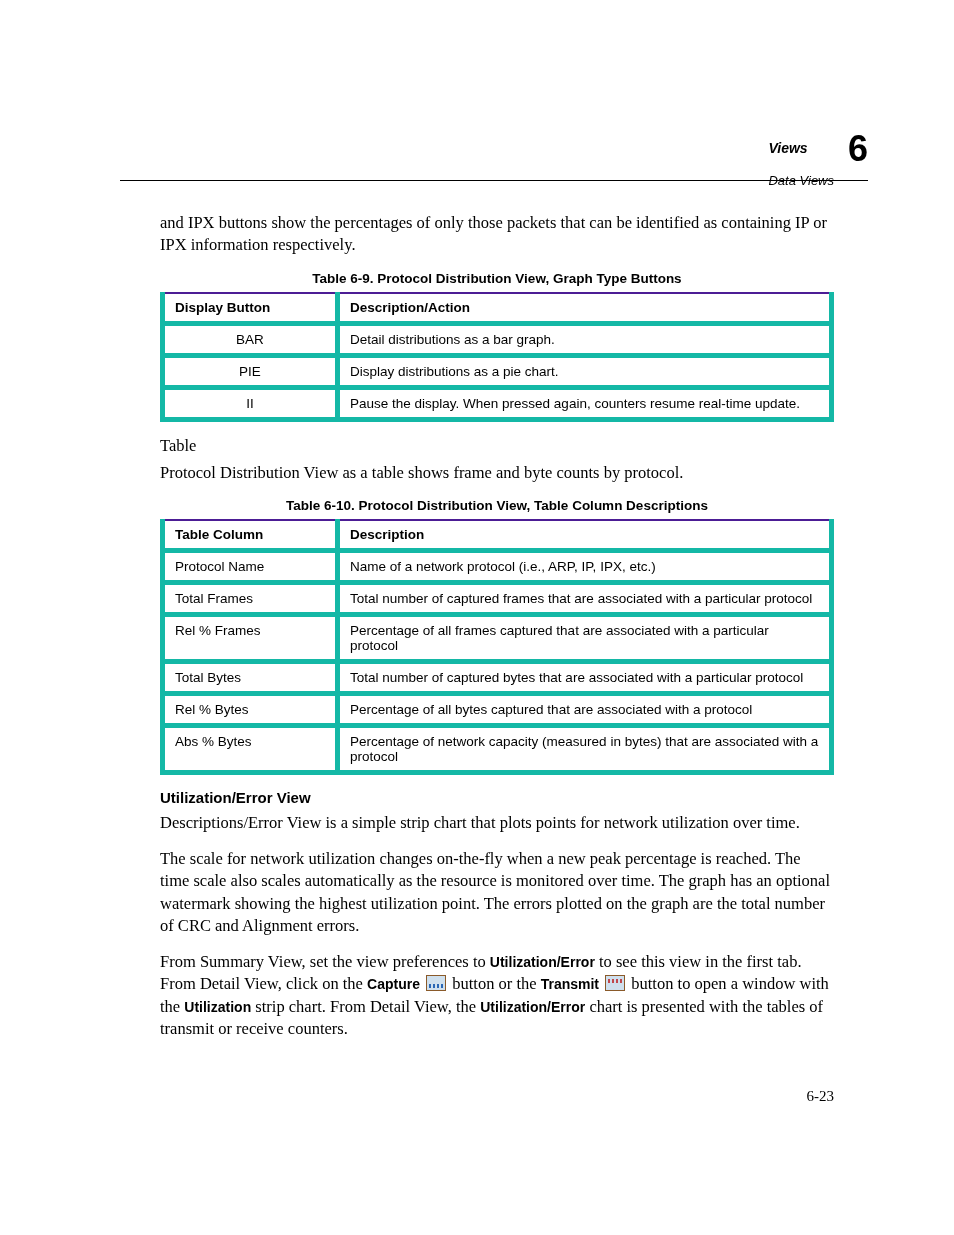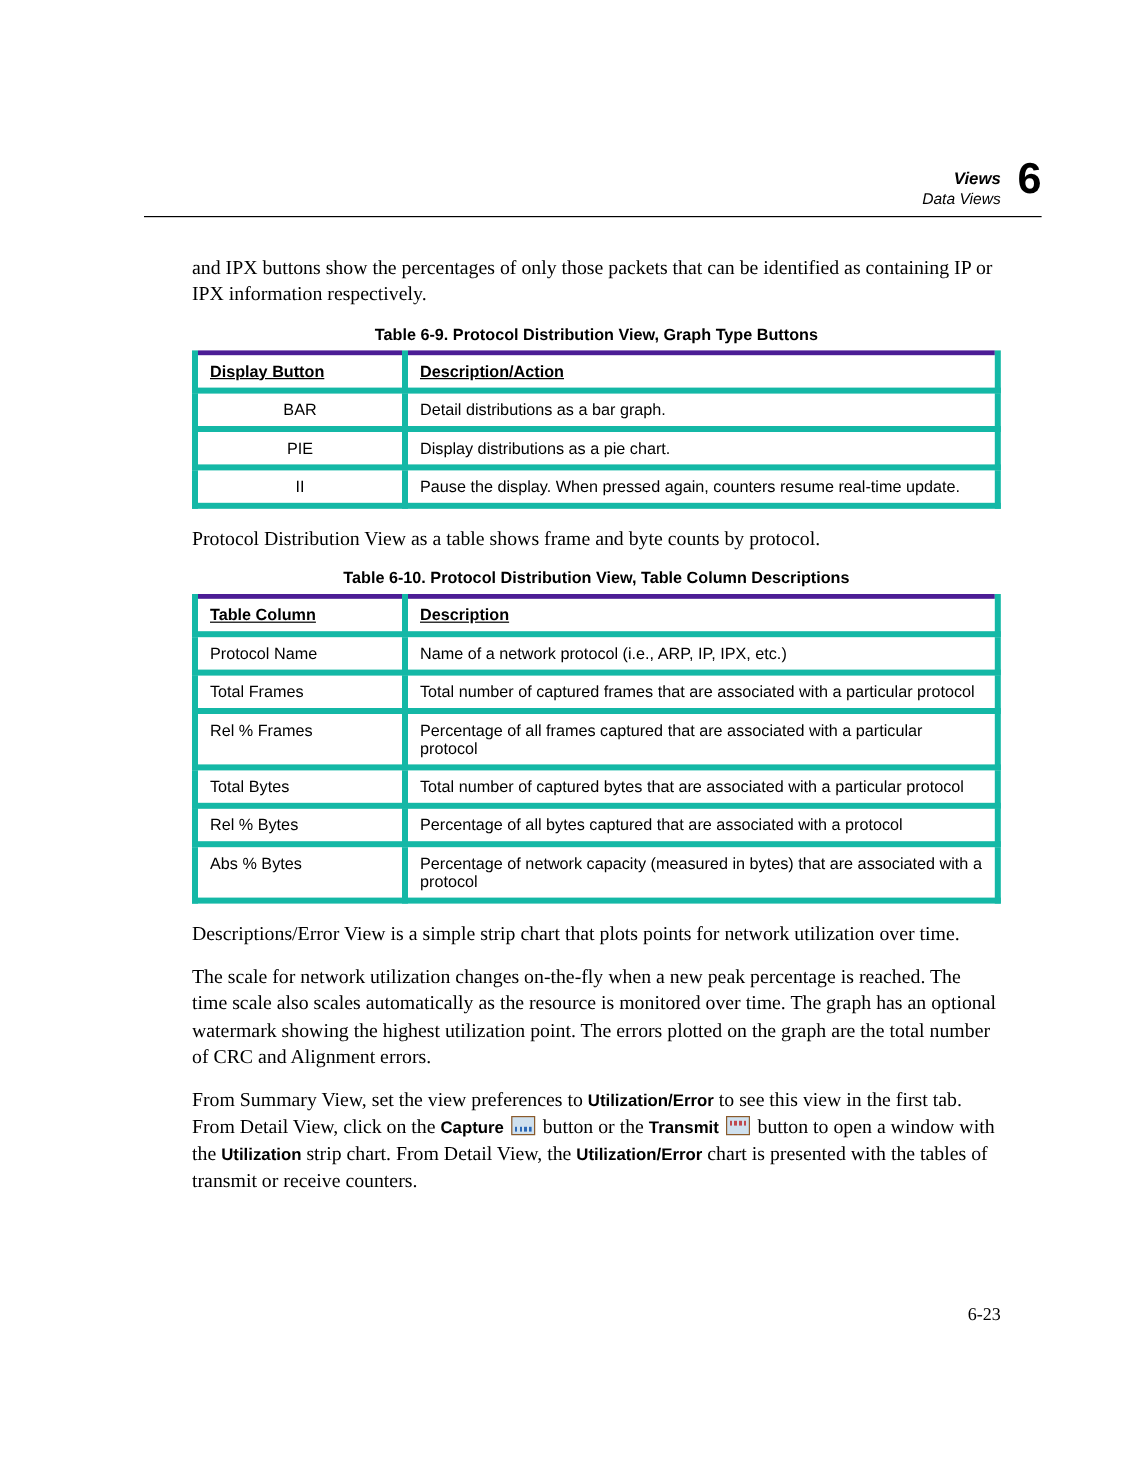--- a/index.html
+++ b/index.html
@@ -13,32 +13,32 @@
     width: 954px;
     height: 1235px;
     position: relative;
     box-sizing: border-box;
     padding: 140px 120px 0 160px;
   }
   .running-head {
     position: absolute;
     top: 140px;
     right: 120px;
-    text-align: right;
+    text-align: left;
     font-family: Arial, Helvetica, sans-serif;
   }
   .running-head .line1 {
     font-weight: bold;
     font-style: italic;
     font-size: 14px;
   }
   .running-head .line2 {
     font-style: italic;
     font-size: 13px;
-    margin-top: 2px;
+    margin-top: 17px;
   }
   .chapnum {
     position: absolute;
     top: 128px;
     right: 86px;
     font-family: Arial, Helvetica, sans-serif;
     font-size: 36px;
     font-weight: 900;
   }
   .hr {
@@ -72,23 +72,22 @@
     font-size: 13.5px;
     margin-bottom: 14px;
   }
   table.doc th, table.doc td {
     border: 5px solid #14b8a6;
     padding: 6px 10px;
     text-align: left;
     vertical-align: top;
   }
   table.doc thead th {
-    border-top: 4px solid #4c1d95;
-    font-weight: bold;
-    text-decoration: underline;
+    border-top: 2px solid #4c1d95;
+    font-weight: bold;
   }
   table.doc .col1 {
     width: 175px;
   }
   table.doc .center {
     text-align: center;
   }
   .side-heading {
     font-family: "Times New Roman", Times, serif;
     font-size: 16.5px;
@@ -174,20 +173,21 @@
           <td class="center">PIE</td>
           <td>Display distributions as a pie chart.</td>
         </tr>
         <tr>
           <td class="center">II</td>
           <td>Pause the display. When pressed again, counters resume real-time update.</td>
         </tr>
       </tbody>
     </table>
 
+    <div class="side-heading">Table</div>
     <p class="para indent">Protocol Distribution View as a table shows frame and byte counts by protocol.</p>
 
     <div class="caption">Table 6-10. Protocol Distribution View, Table Column Descriptions</div>
     <table class="doc">
       <colgroup>
           <col class="col1">
           <col>
         </colgroup>
       <thead>
         <tr>
@@ -216,20 +216,21 @@
           <td>Rel % Bytes</td>
           <td>Percentage of all bytes captured that are associated with a protocol</td>
         </tr>
         <tr>
           <td>Abs % Bytes</td>
           <td>Percentage of network capacity (measured in bytes) that are associated with a protocol</td>
         </tr>
       </tbody>
     </table>
 
+    <div class="section-head">Utilization/Error View</div>
 
     <p class="para indent">Descriptions/Error View is a simple strip chart that plots points for network utilization over time.</p>
     <p class="para indent">The scale for network utilization changes on-the-fly when a new peak percentage is reached. The time scale also scales automatically as the resource is monitored over time. The graph has an optional watermark showing the highest utilization point. The errors plotted on the graph are the total number of CRC and Alignment errors.</p>
 
     <p class="para indent">
       <span>From Summary View, set the view preferences to </span><span class="sans-bold">Utilization/Error</span><span> to see this view in the first tab. From Detail View, click on the </span><span class="sans-bold">Capture</span>
       <span class="icon capture-icon"></span><span> button or the </span><span class="sans-bold">Transmit</span>
       <span class="icon transmit-icon"></span><span> button to open a window with the </span><span class="sans-bold">Utilization</span><span> strip chart. From Detail View, the </span><span class="sans-bold">Utilization/Error</span><span> chart is presented with the tables of transmit or receive counters.</span>
     </p>
 

